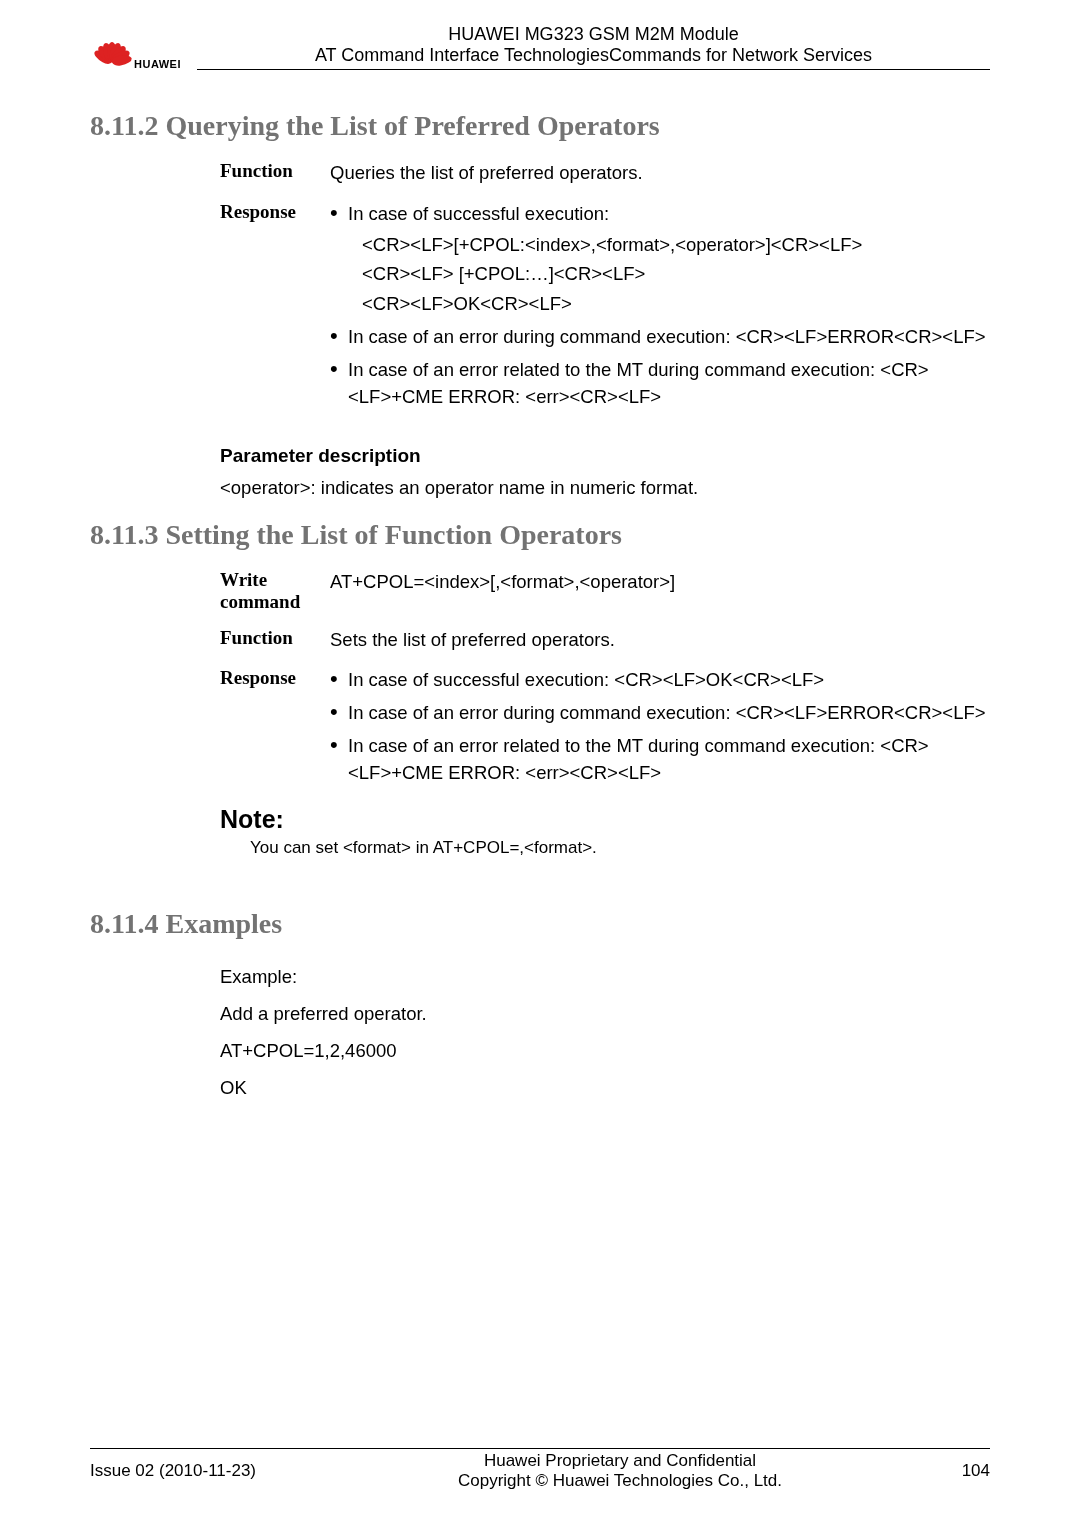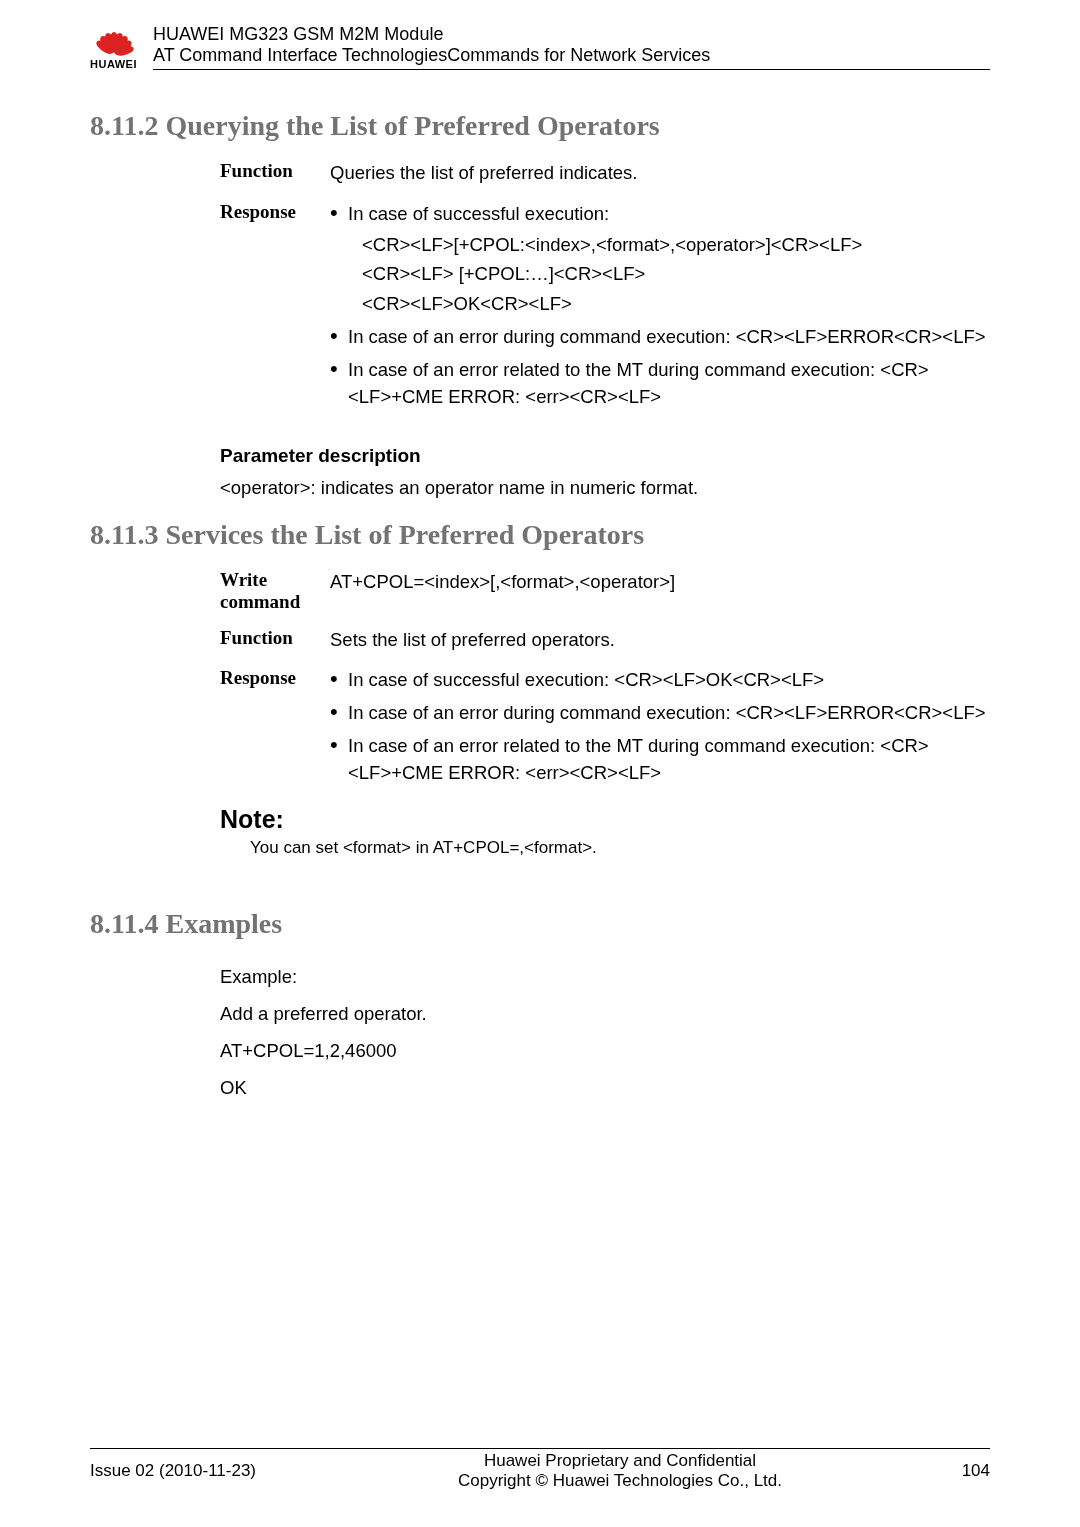--- a/index.html
+++ b/index.html
@@ -12,22 +12,22 @@
     position: relative;
     font-size: 18px;
   }
   .header-row {
     display: flex;
     align-items: flex-end;
     padding: 24px 90px 0 90px;
   }
   .logo-block {
     display: flex;
-    flex-direction: column;
-    align-items: center;
+    flex-direction: row;
+    align-items: flex-end;
     margin-right: 16px;
   }
   .logo-petals {
     width: 44px;
     height: 36px;
     position: relative;
   }
   .petal {
     position: absolute;
     width: 10px;
@@ -105,21 +105,21 @@
     justify-content: space-between;
     align-items: center;
     padding-top: 2px;
     font-size: 17px;
   }
   .footer-center { text-align: center; flex: 1; }
   .footer-left { width: 220px; }
   .footer-right { width: 60px; text-align: right; }
 
   .header-stack { display:flex; flex-direction:column; flex:1; }
-  .hdr-line { display:flex; justify-content:flex-start; align-items:flex-end;}
+  .hdr-line { display:flex; justify-content:center; align-items:flex-end;}
   .hdr-rule { border-bottom: 1.5px solid #000; margin-top:3px;}
 </style>
 </head>
 <body>
 
 <div class="header-row">
   <div class="logo-block">
     <div class="logo-petals">
       <div class="petal" style="transform: rotate(-60deg);"></div>
       <div class="petal" style="transform: rotate(-40deg);"></div>
@@ -144,21 +144,21 @@
     <div class="hdr-rule"></div>
   </div>
 </div>
 
 <div class="content">
 
   <div class="h3">8.11.2 Querying the List of Preferred Operators</div>
   <div class="def-block">
     <div class="def-row">
       <div class="def-term">Function</div>
-      <div class="def-body">Queries the list of preferred indicates.</div>
+      <div class="def-body">Queries the list of preferred operators.</div>
     </div>
     <div class="def-row">
       <div class="def-term">Response</div>
       <div class="def-body">
         <div class="bullet-row">
           <div class="bullet-dot">•</div>
           <div class="bullet-text">In case of successful execution:</div>
         </div>
         <div class="indent-line">&lt;CR&gt;&lt;LF&gt;[+CPOL:&lt;index&gt;,&lt;format&gt;,&lt;operator&gt;]&lt;CR&gt;&lt;LF&gt;</div>
         <div class="indent-line">&lt;CR&gt;&lt;LF&gt; [+CPOL:…]&lt;CR&gt;&lt;LF&gt;</div>
@@ -171,21 +171,21 @@
           <div class="bullet-dot">•</div>
           <div class="bullet-text">In case of an error related to the MT during command execution: &lt;CR&gt;&lt;LF&gt;+CME ERROR: &lt;err&gt;&lt;CR&gt;&lt;LF&gt;</div>
         </div>
       </div>
     </div>
   </div>
 
   <div class="param-h">Parameter description</div>
   <div class="param-text">&lt;operator&gt;: indicates an operator name in numeric format.</div>
 
-  <div class="h3">8.11.3 Services the List of Preferred Operators</div>
+  <div class="h3">8.11.3 Setting the List of Function Operators</div>
   <div class="def-block">
     <div class="def-row">
       <div class="def-term">Write command</div>
       <div class="def-body">AT+CPOL=&lt;index&gt;[,&lt;format&gt;,&lt;operator&gt;]</div>
     </div>
     <div class="def-row">
       <div class="def-term">Function</div>
       <div class="def-body">Sets the list of preferred operators.</div>
     </div>
     <div class="def-row">

